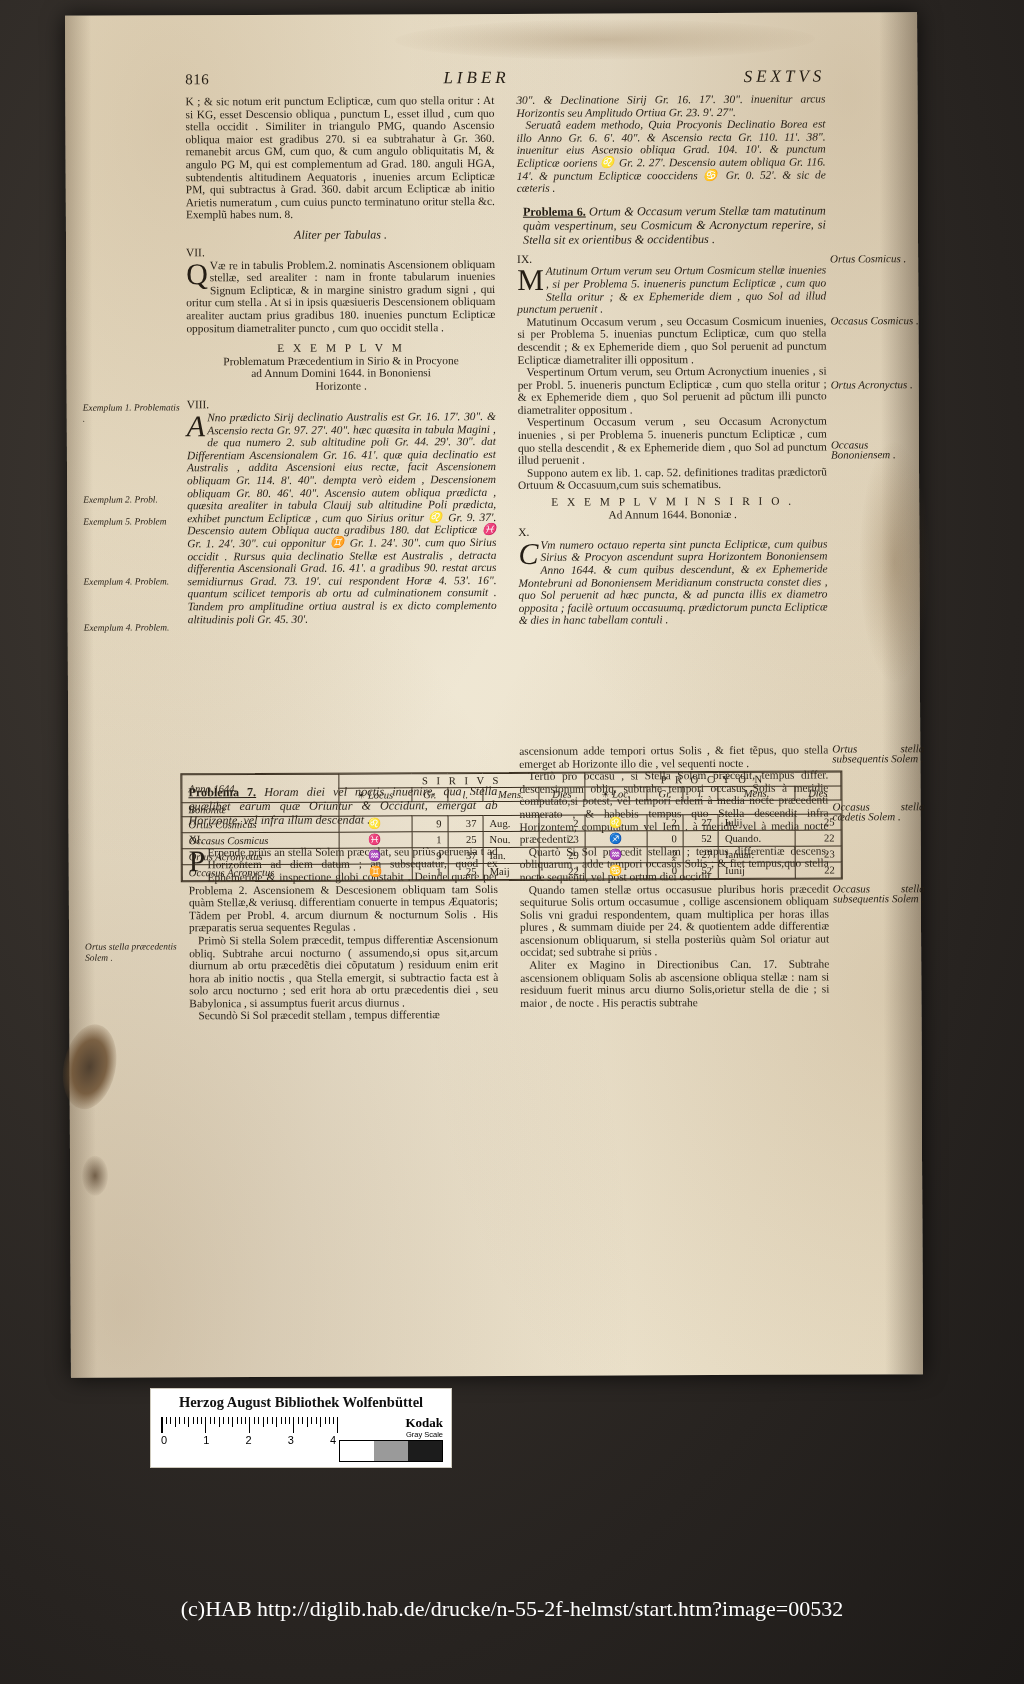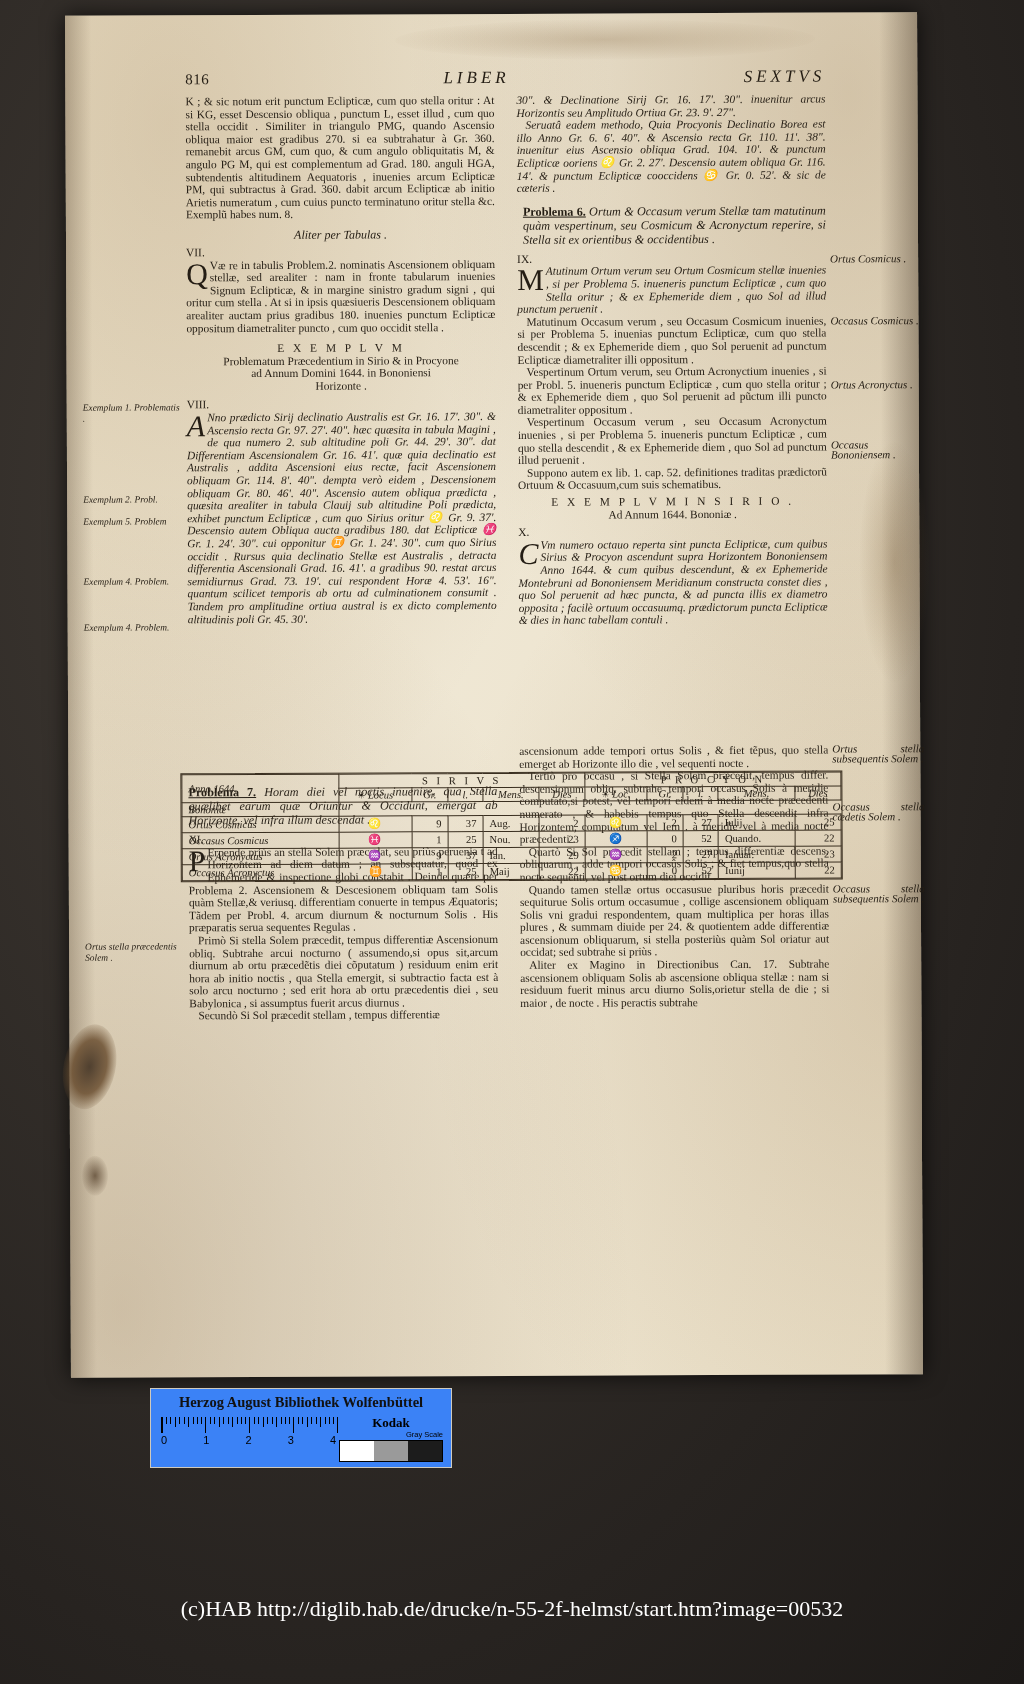--- a/index.html
+++ b/index.html
@@ -94,29 +94,29 @@
   table{border-collapse:collapse;width:100%;}
   td,th{border:1px solid #3a2f20;padding:1px 4px;font-weight:normal;text-align:center;}
   .lft{text-align:left;padding-left:6px;}
   .rgt{text-align:right;padding-right:6px;}
   .ital-c{font-style:italic;}
   .sp2{letter-spacing:3px;}
 
   
   .card{
     position:absolute;left:150px;top:1388px;width:300px;height:78px;
-    background:#3b82f6;border:1px solid #cfcabd;
+    background:#ffffff;border:1px solid #cfcabd;
   }
   .card .title{font-family:"Liberation Serif",serif;font-weight:bold;font-size:14.5px;text-align:center;margin-top:5px;color:#111;}
   .ruler{position:absolute;left:10px;top:28px;width:175px;height:42px;}
   .ticks{height:16px;border-left:1px solid #000;position:relative;}
   .ticks i{position:absolute;top:0;width:1px;background:#000;}
   .rulnums{display:flex;justify-content:space-between;font-size:11px;margin-top:1px;color:#000;font-family:"Liberation Sans",sans-serif;}
   .kodak{position:absolute;right:8px;top:26px;width:104px;}
-  .kodak .kname{font-weight:bold;font-size:13px;text-align:center;color:#000;font-family:"Liberation Serif",serif;}
+  .kodak .kname{font-weight:bold;font-size:13px;text-align:right;color:#000;font-family:"Liberation Serif",serif;}
   .kodak .ksub{font-size:7.5px;text-align:right;color:#000;font-family:"Liberation Sans",sans-serif;margin-top:-1px;}
   .greys{display:flex;height:20px;border:1px solid #000;margin-top:1px;}
   .greys span{flex:1;}
   .caption{
     position:absolute;left:0;right:0;top:1596px;text-align:center;
     color:#fff;font-family:"Liberation Serif",serif;font-size:22px;
   }
 </style>
 </head>
 <body>

